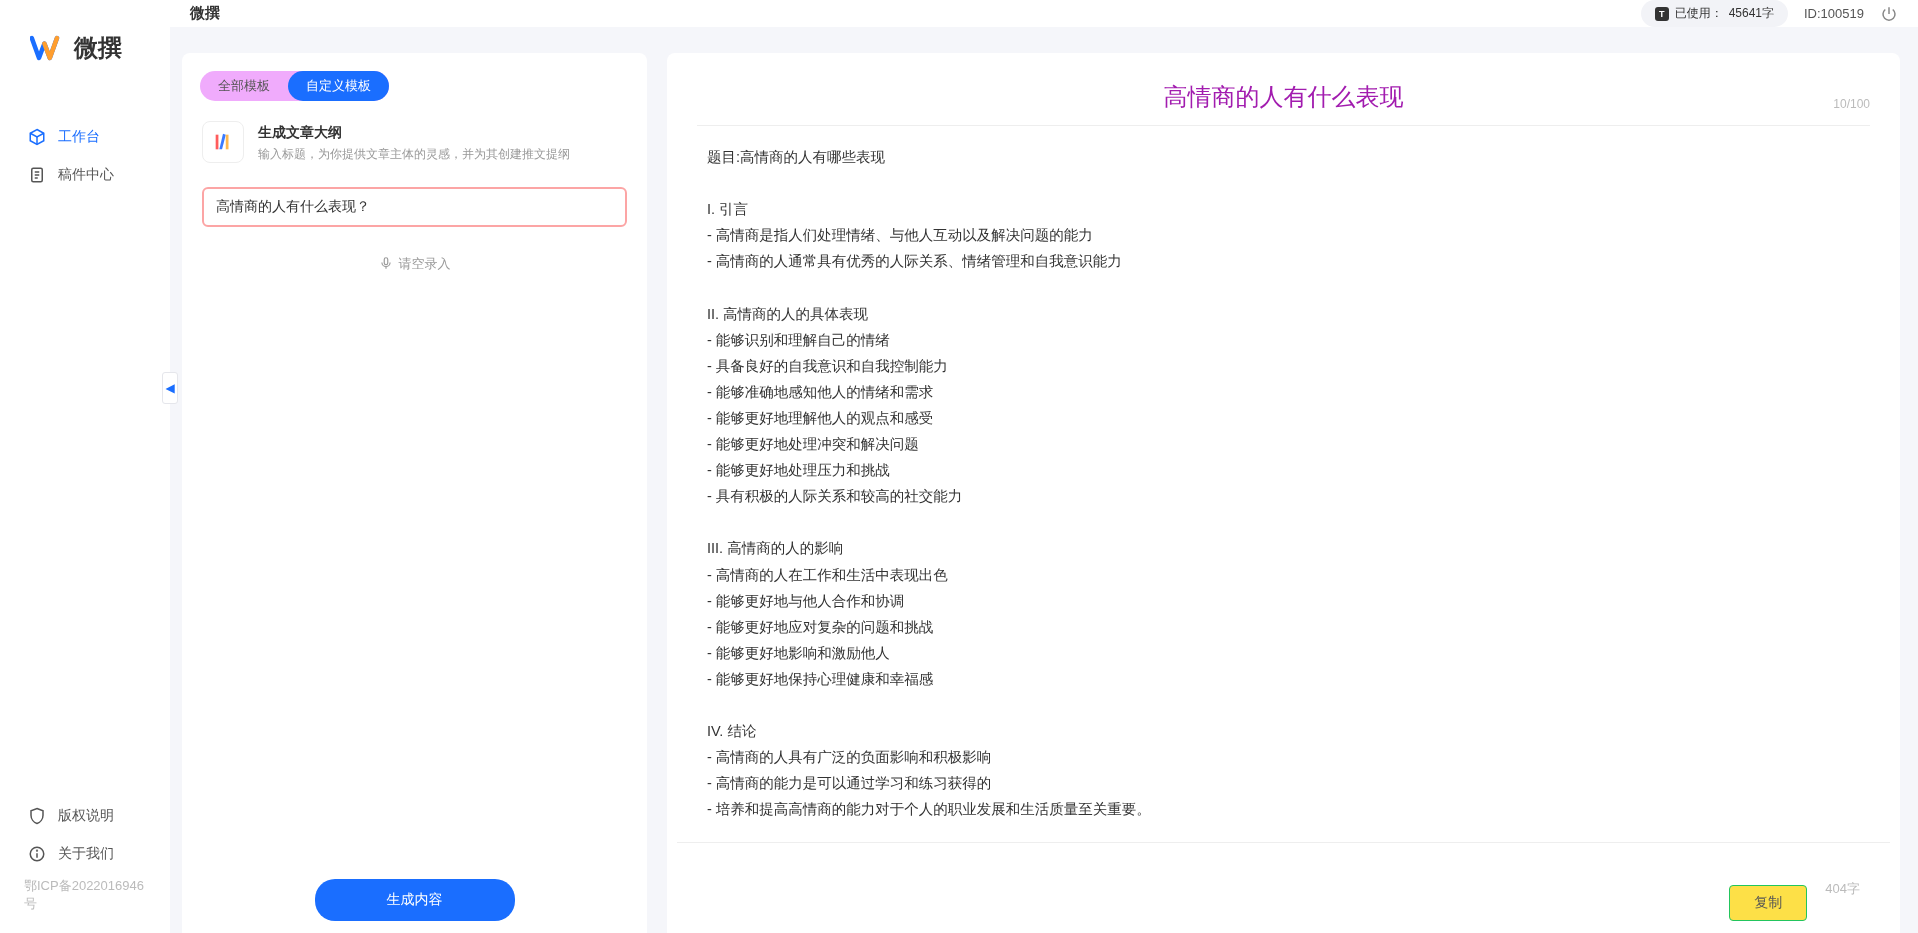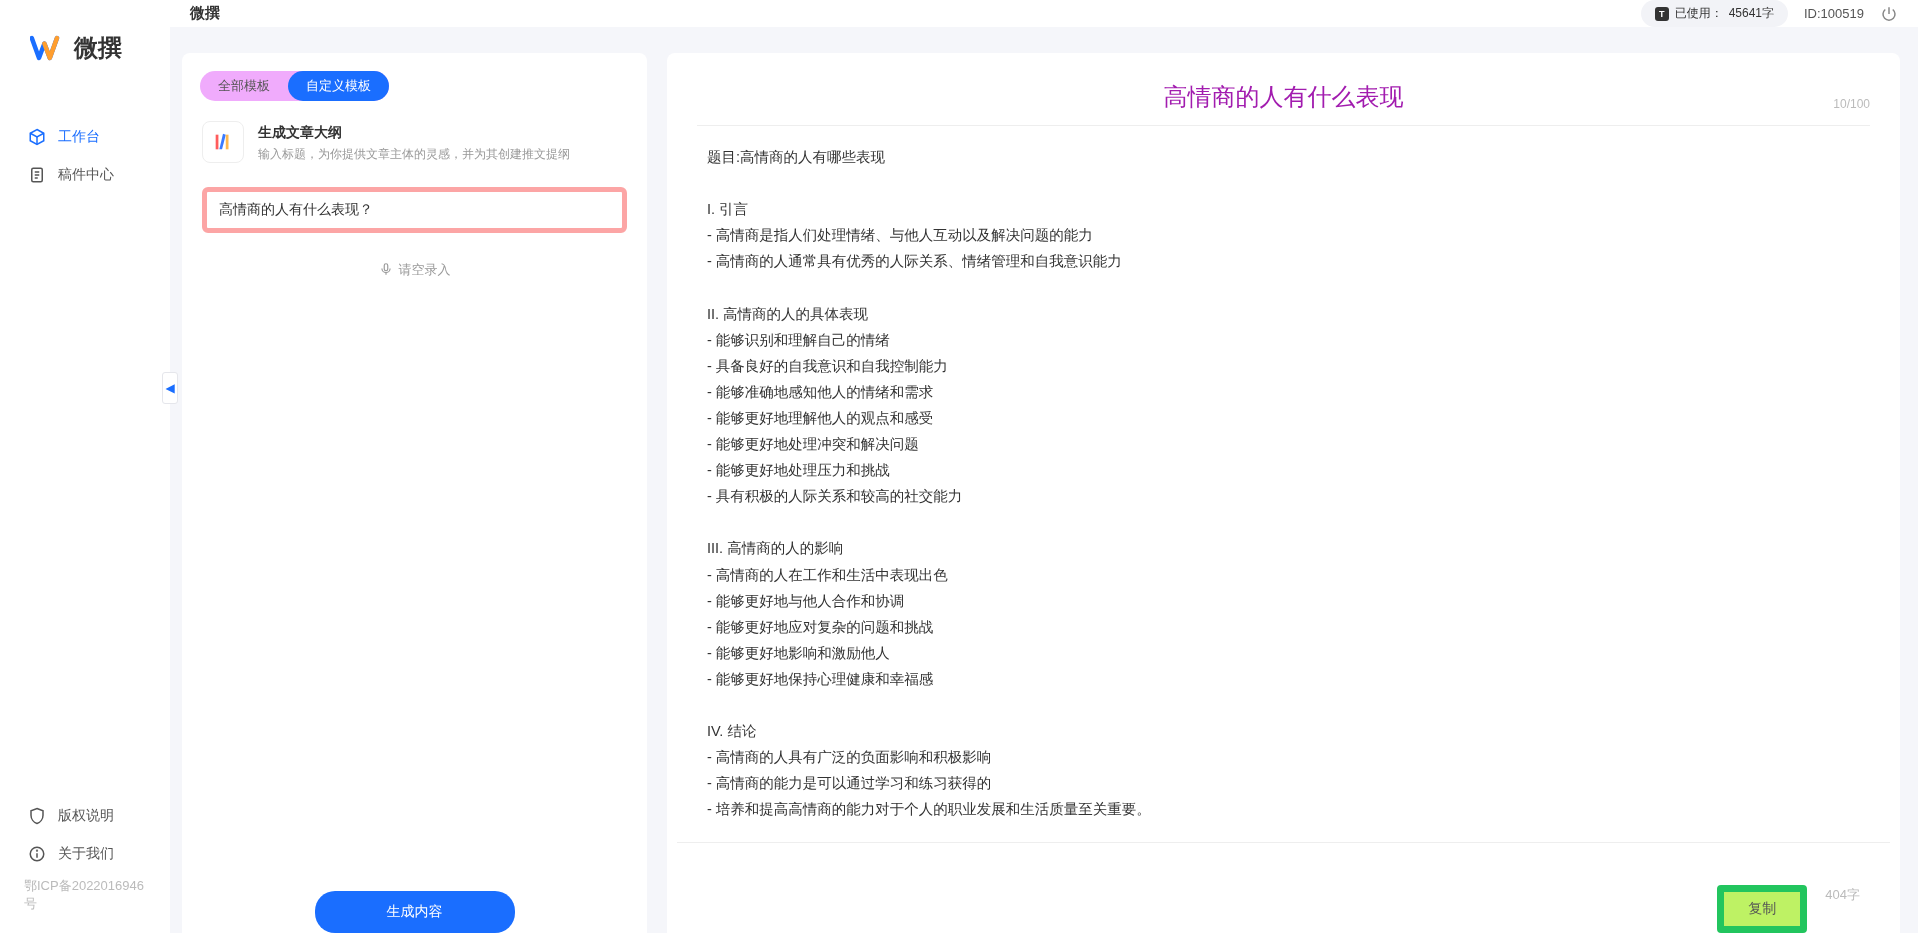--- a/index.html
+++ b/index.html
@@ -193,21 +193,21 @@
 .form-label-row {
   display: flex;
   justify-content: space-between;
   align-items: center;
   margin-bottom: 8px;
 }
 .form-label { font-size: 13px; color: #555; }
 .char-count { font-size: 12px; color: #bbb; }
 .text-input {
   width: 100%;
-  border: 5px solid #fca5a5;
+  border: 2px solid #fca5a5;
   border-radius: 6px;
   padding: 10px 12px;
   font-size: 14px;
   color: #333;
   outline: none;
 }
 .voice-row {
   display: flex;
   align-items: flex-end;
   justify-content: center;
@@ -263,22 +263,22 @@
 .output-footer {
   display: flex;
   justify-content: flex-end;
   align-items: center;
   gap: 18px;
   padding: 14px 30px 20px 30px;
   border-top: 1px solid #eee;
   margin: 0 10px;
 }
 .copy-btn {
-  border: 7px solid #22c55e;
-  background: #bef264;
+  border: 1px solid #22c55e;
+  background: #fde047;
   border-radius: 4px;
   padding: 8px 24px;
   font-size: 14px;
   color: #555;
   cursor: pointer;
   margin-top: 28px;
 }
 .word-count { font-size: 13px; color: #bbb; }
 </style>
 </head>

